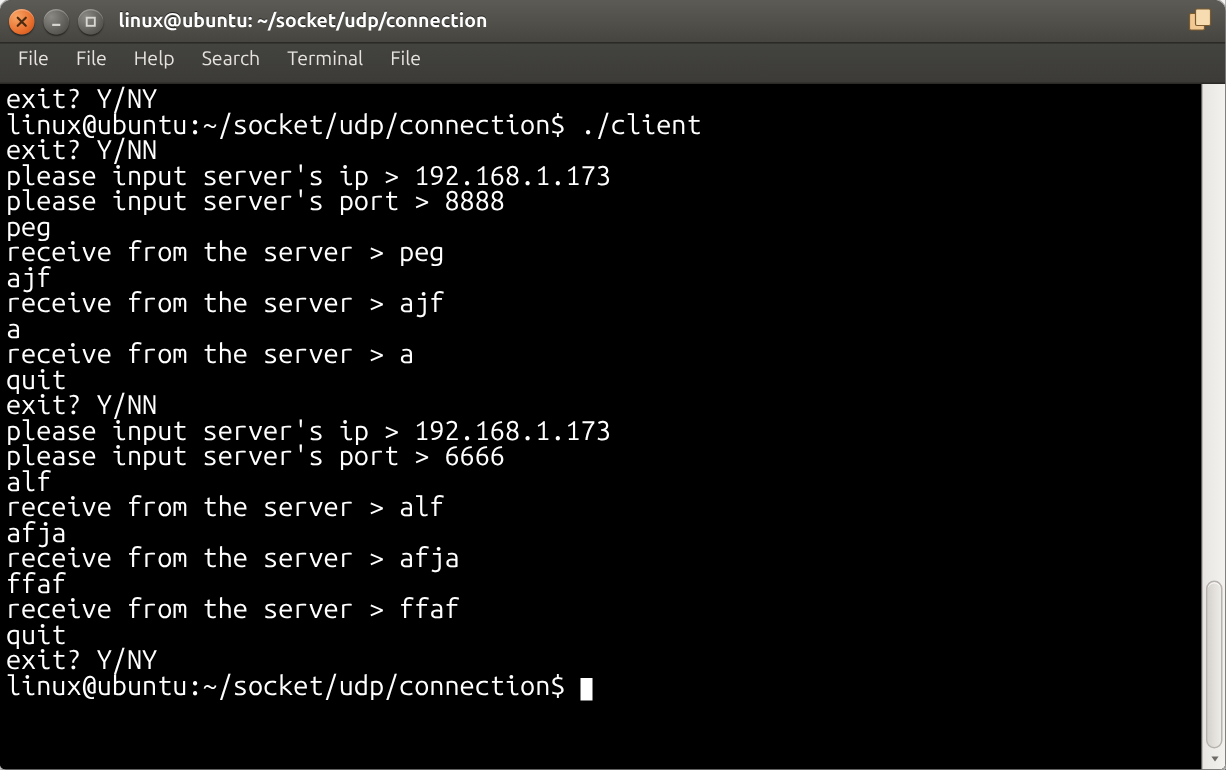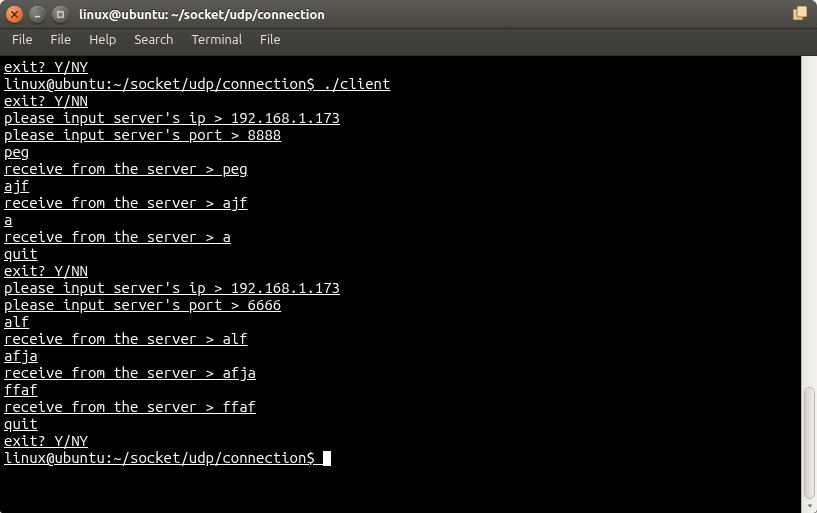--- a/index.html
+++ b/index.html
@@ -88,26 +88,25 @@
     flex: 1;
     display: flex;
     background: #000000;
     position: relative;
   }
   .terminal {
     flex: 1;
     background: #000000;
     color: #ffffff;
     font-family: "Ubuntu Mono", "DejaVu Sans Mono", Menlo, Consolas, monospace;
-    font-size: 15px;
+    font-size: 18px;
     line-height: 17px;
     padding: 2px 4px 4px 4px;
     white-space: pre;
     overflow: hidden;
-    text-decoration: underline;
   }
   .terminal .line {
     min-height: 17px;
   }
   .scrollbar {
     width: 15px;
     background: linear-gradient(to right, #e8e6e3, #f4f2ef);
     border-left: 1px solid #bdbab5;
     position: relative;
   }

